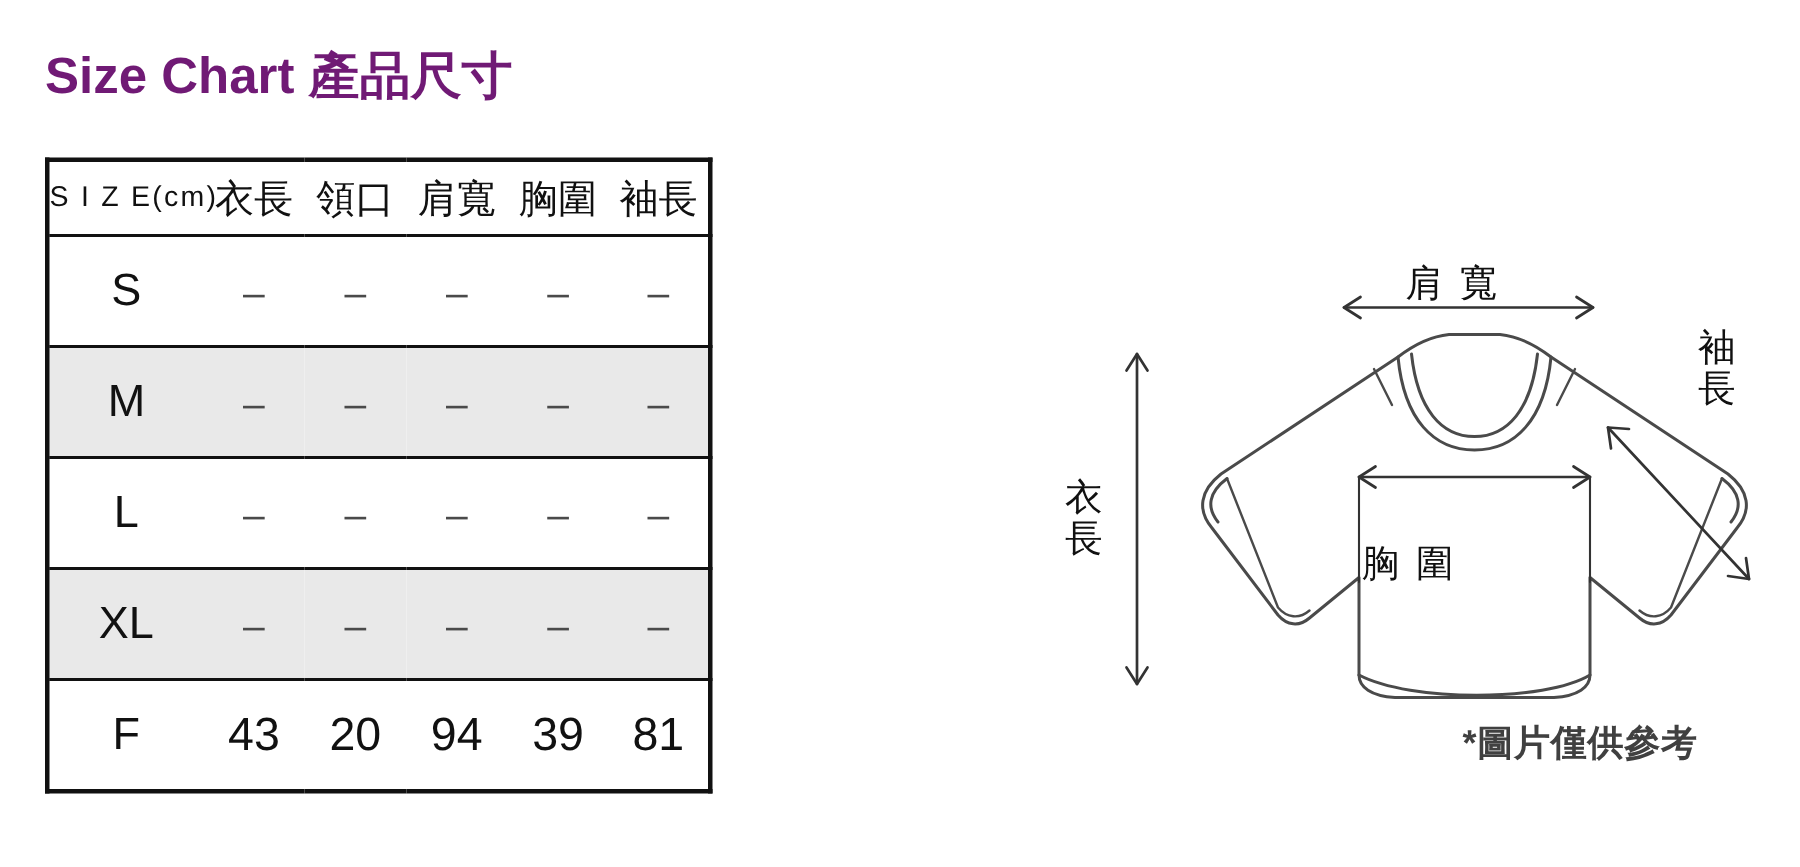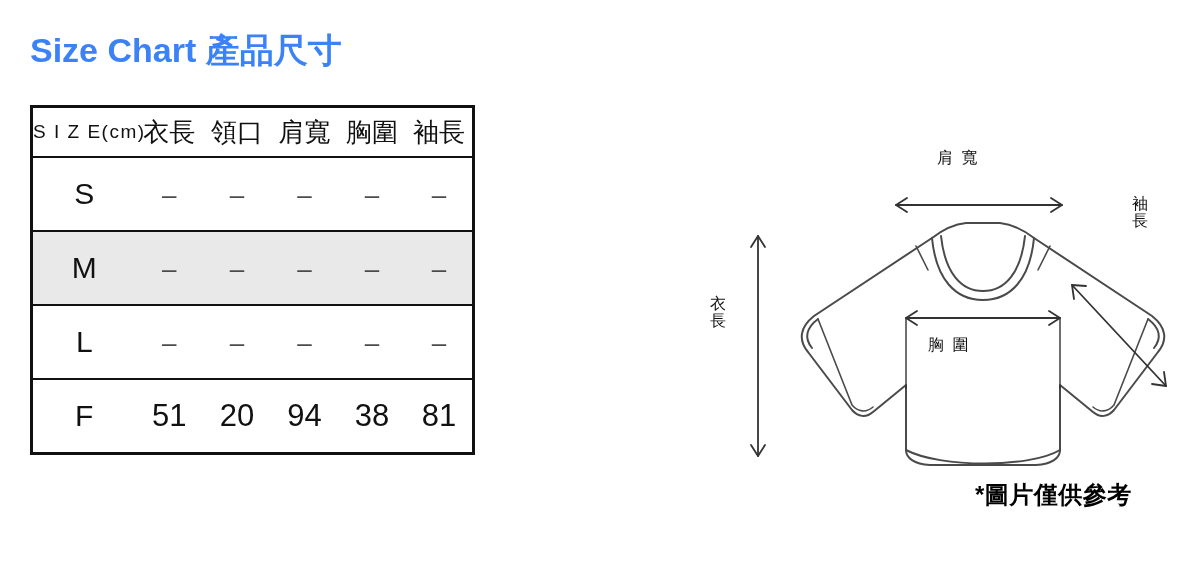--- a/index.html
+++ b/index.html
@@ -17,21 +17,21 @@
   }
 
   
   #page-title {
     position: absolute;
     left: 30px;
     top: 28px;
     font-size: 34px;
     font-weight: bold;
     letter-spacing: 0px;
-    color: #3b82f6;
+    color: #701a75;
     white-space: nowrap;
   }
 
   
   #size-table-wrap {
     position: absolute;
     left: 30px;
     top: 105px;
     width: 442px;
   }
@@ -86,50 +86,51 @@
     position: absolute;
     left: 700px;
     top: 120px;
     width: 500px;
     height: 400px;
   }
   #diagram svg { display: block; }
 
   .lbl {
     position: absolute;
-    font-size: 16px;
+    font-size: 25px;
     color: #111111;
     white-space: nowrap;
     letter-spacing: 2px;
     font-weight: normal;
+    margin-top: 24px;
   }
   #label-shoulder { left: 237px; top: 28px; }
   #label-sleeve {
     left: 432px; top: 75px;
     width: 28px;
     white-space: normal;
     line-height: 1.08;
     letter-spacing: 0;
   }
   #label-length {
     left: 10px; top: 175px;
     width: 28px;
     white-space: normal;
     line-height: 1.08;
     letter-spacing: 0;
   }
-  #label-chest { left: 228px; top: 215px; }
+  #label-chest { left: 208px; top: 215px; }
 
   #footnote {
     position: absolute;
     left: 975px;
     top: 479px;
     font-size: 24px;
     font-weight: bold;
-    color: #000000;
+    color: #404040;
     white-space: nowrap;
     letter-spacing: 0.5px;
   }
 </style>
 </head>
 <body>
 
 <div id="page-title">Size Chart 產品尺寸</div>
 
 <div id="size-table-wrap">
@@ -168,26 +169,34 @@
           <td><span class="dash">–</span></td>
         </tr>
         <tr class="body-row">
           <td class="col-size">L</td>
           <td><span class="dash">–</span></td>
           <td><span class="dash">–</span></td>
           <td><span class="dash">–</span></td>
           <td><span class="dash">–</span></td>
           <td><span class="dash">–</span></td>
         </tr>
+        <tr class="body-row shaded">
+          <td class="col-size">XL</td>
+          <td><span class="dash">–</span></td>
+          <td><span class="dash">–</span></td>
+          <td><span class="dash">–</span></td>
+          <td><span class="dash">–</span></td>
+          <td><span class="dash">–</span></td>
+        </tr>
         <tr class="body-row">
           <td class="col-size">F</td>
-          <td><span>51</span></td>
+          <td><span>43</span></td>
           <td><span>20</span></td>
           <td><span>94</span></td>
-          <td><span>38</span></td>
+          <td><span>39</span></td>
           <td><span>81</span></td>
         </tr>
       </tbody>
   </table>
 </div>
 
 <div id="diagram">
 
   <svg width="500" height="400" viewBox="0 0 500 400">
     <g fill="none" stroke="#4a4a4a" stroke-width="2" stroke-linecap="round" stroke-linejoin="round">

